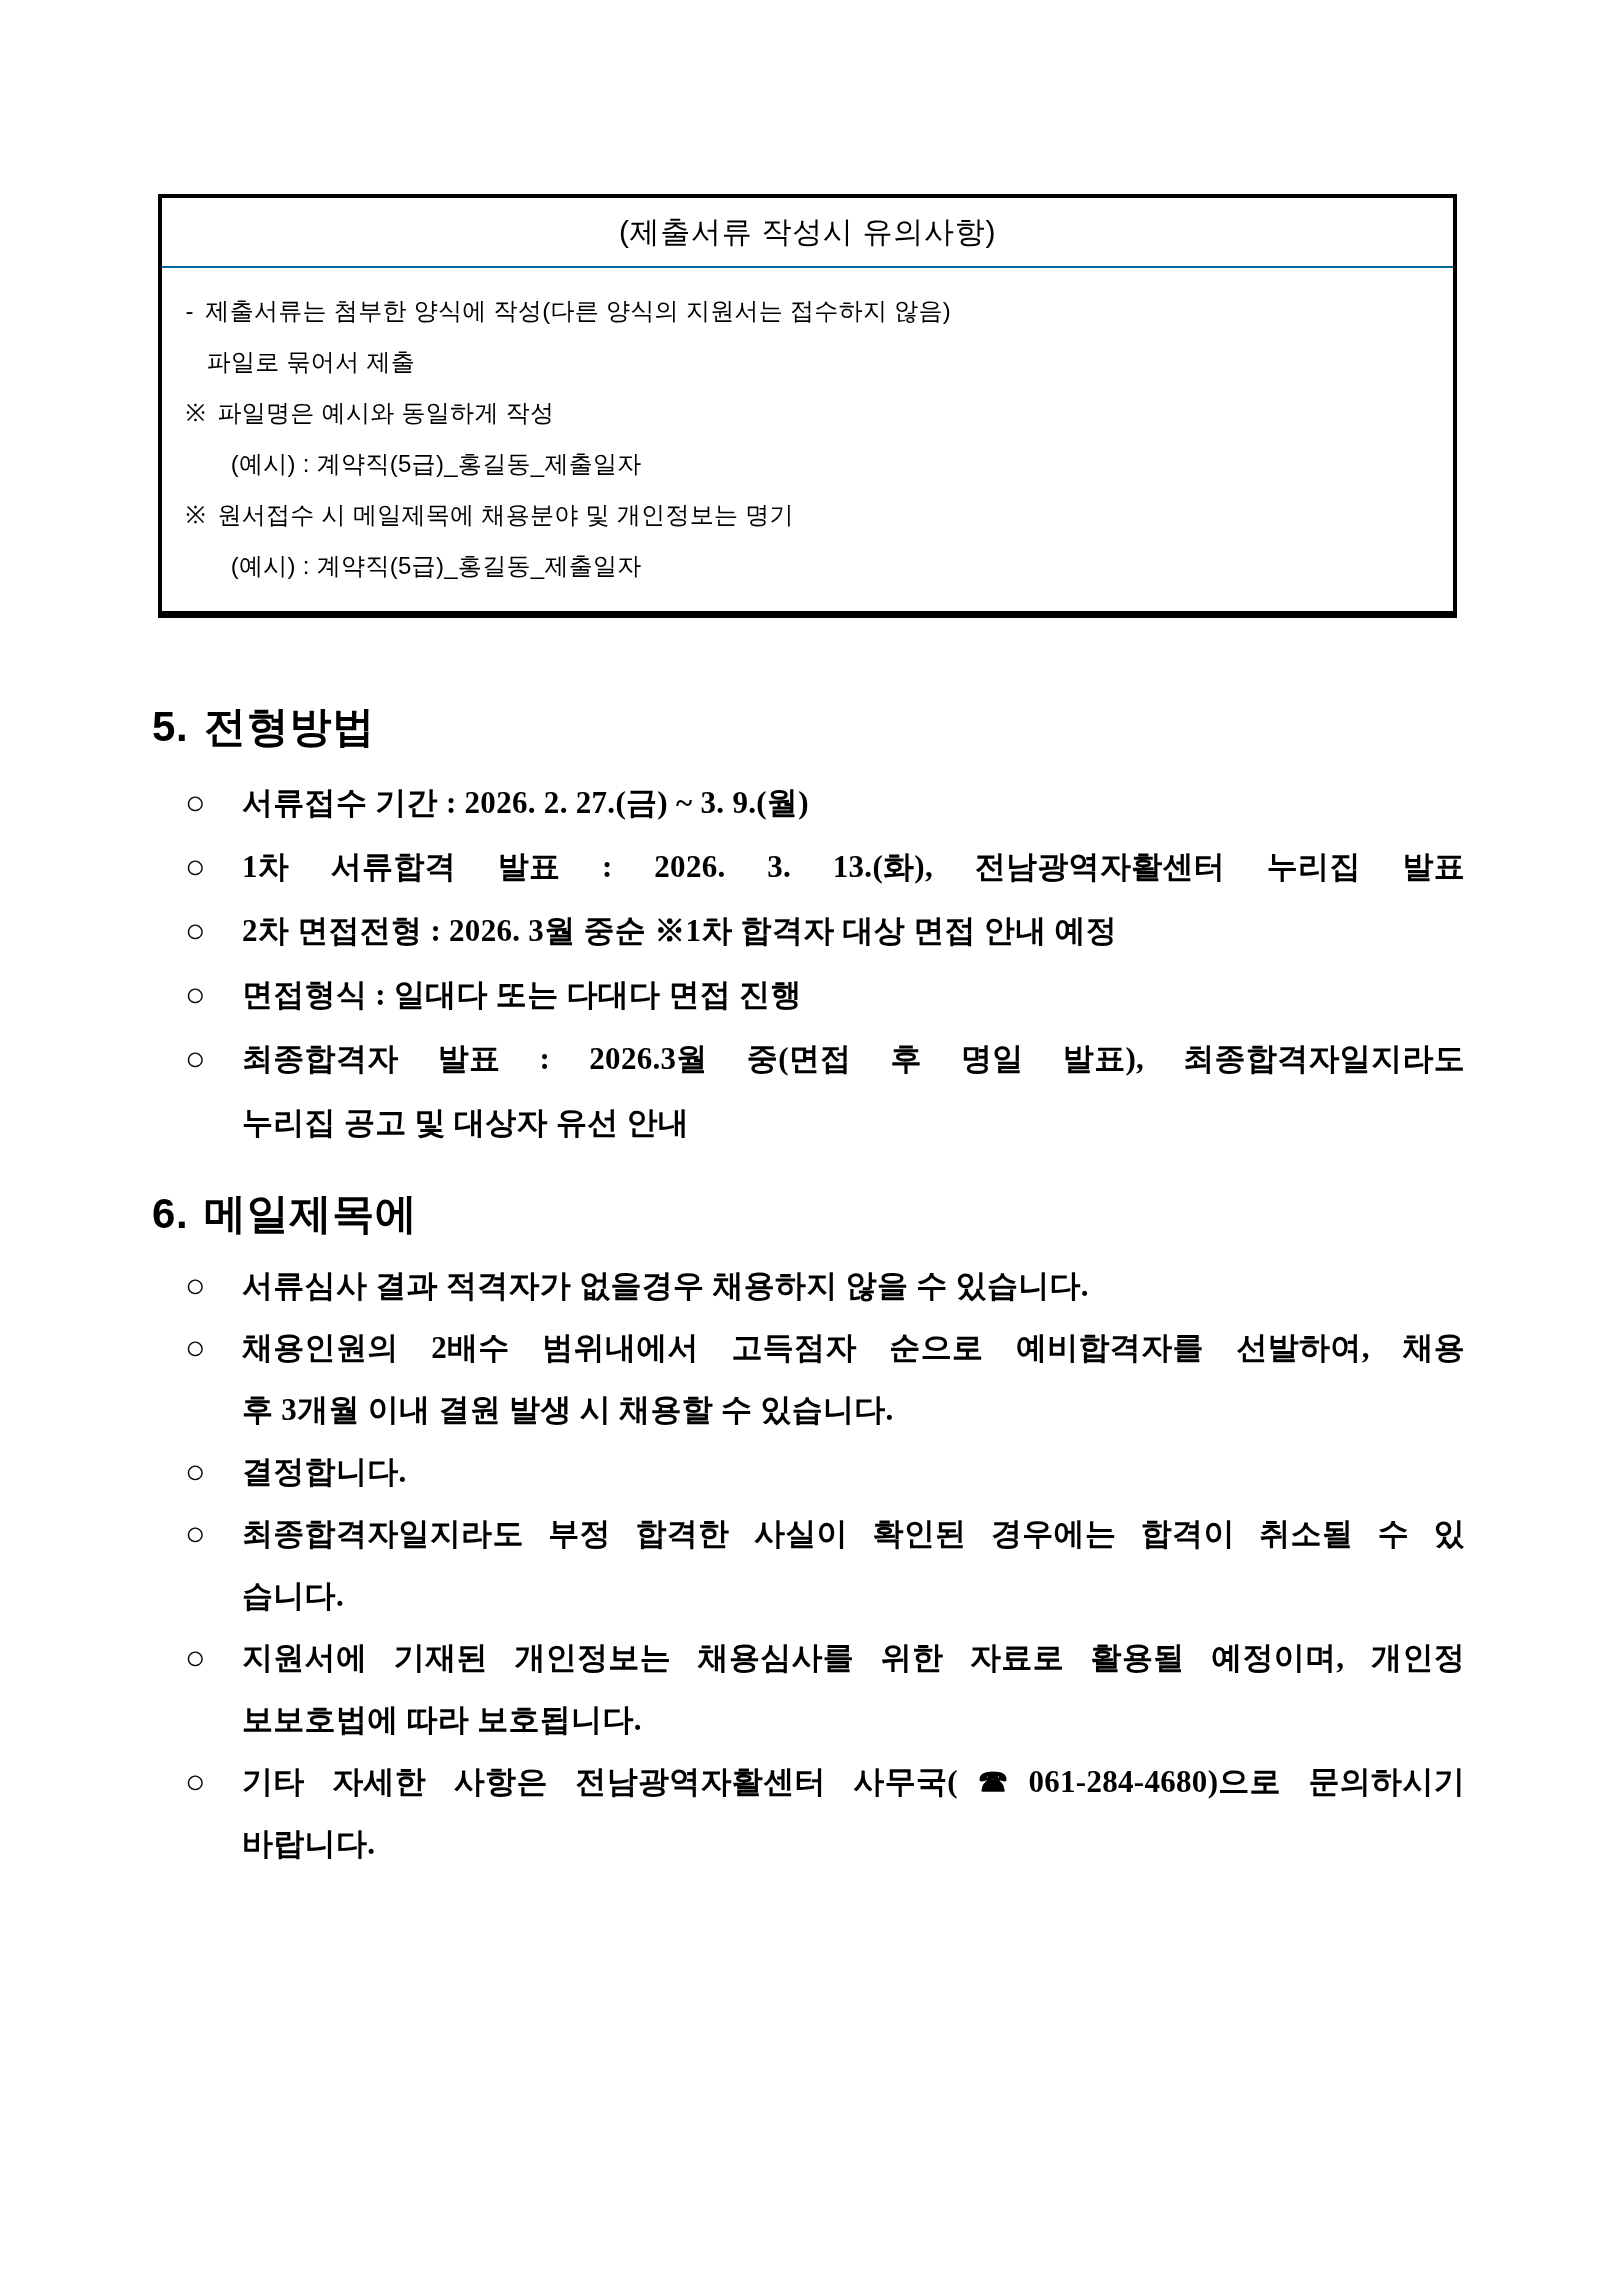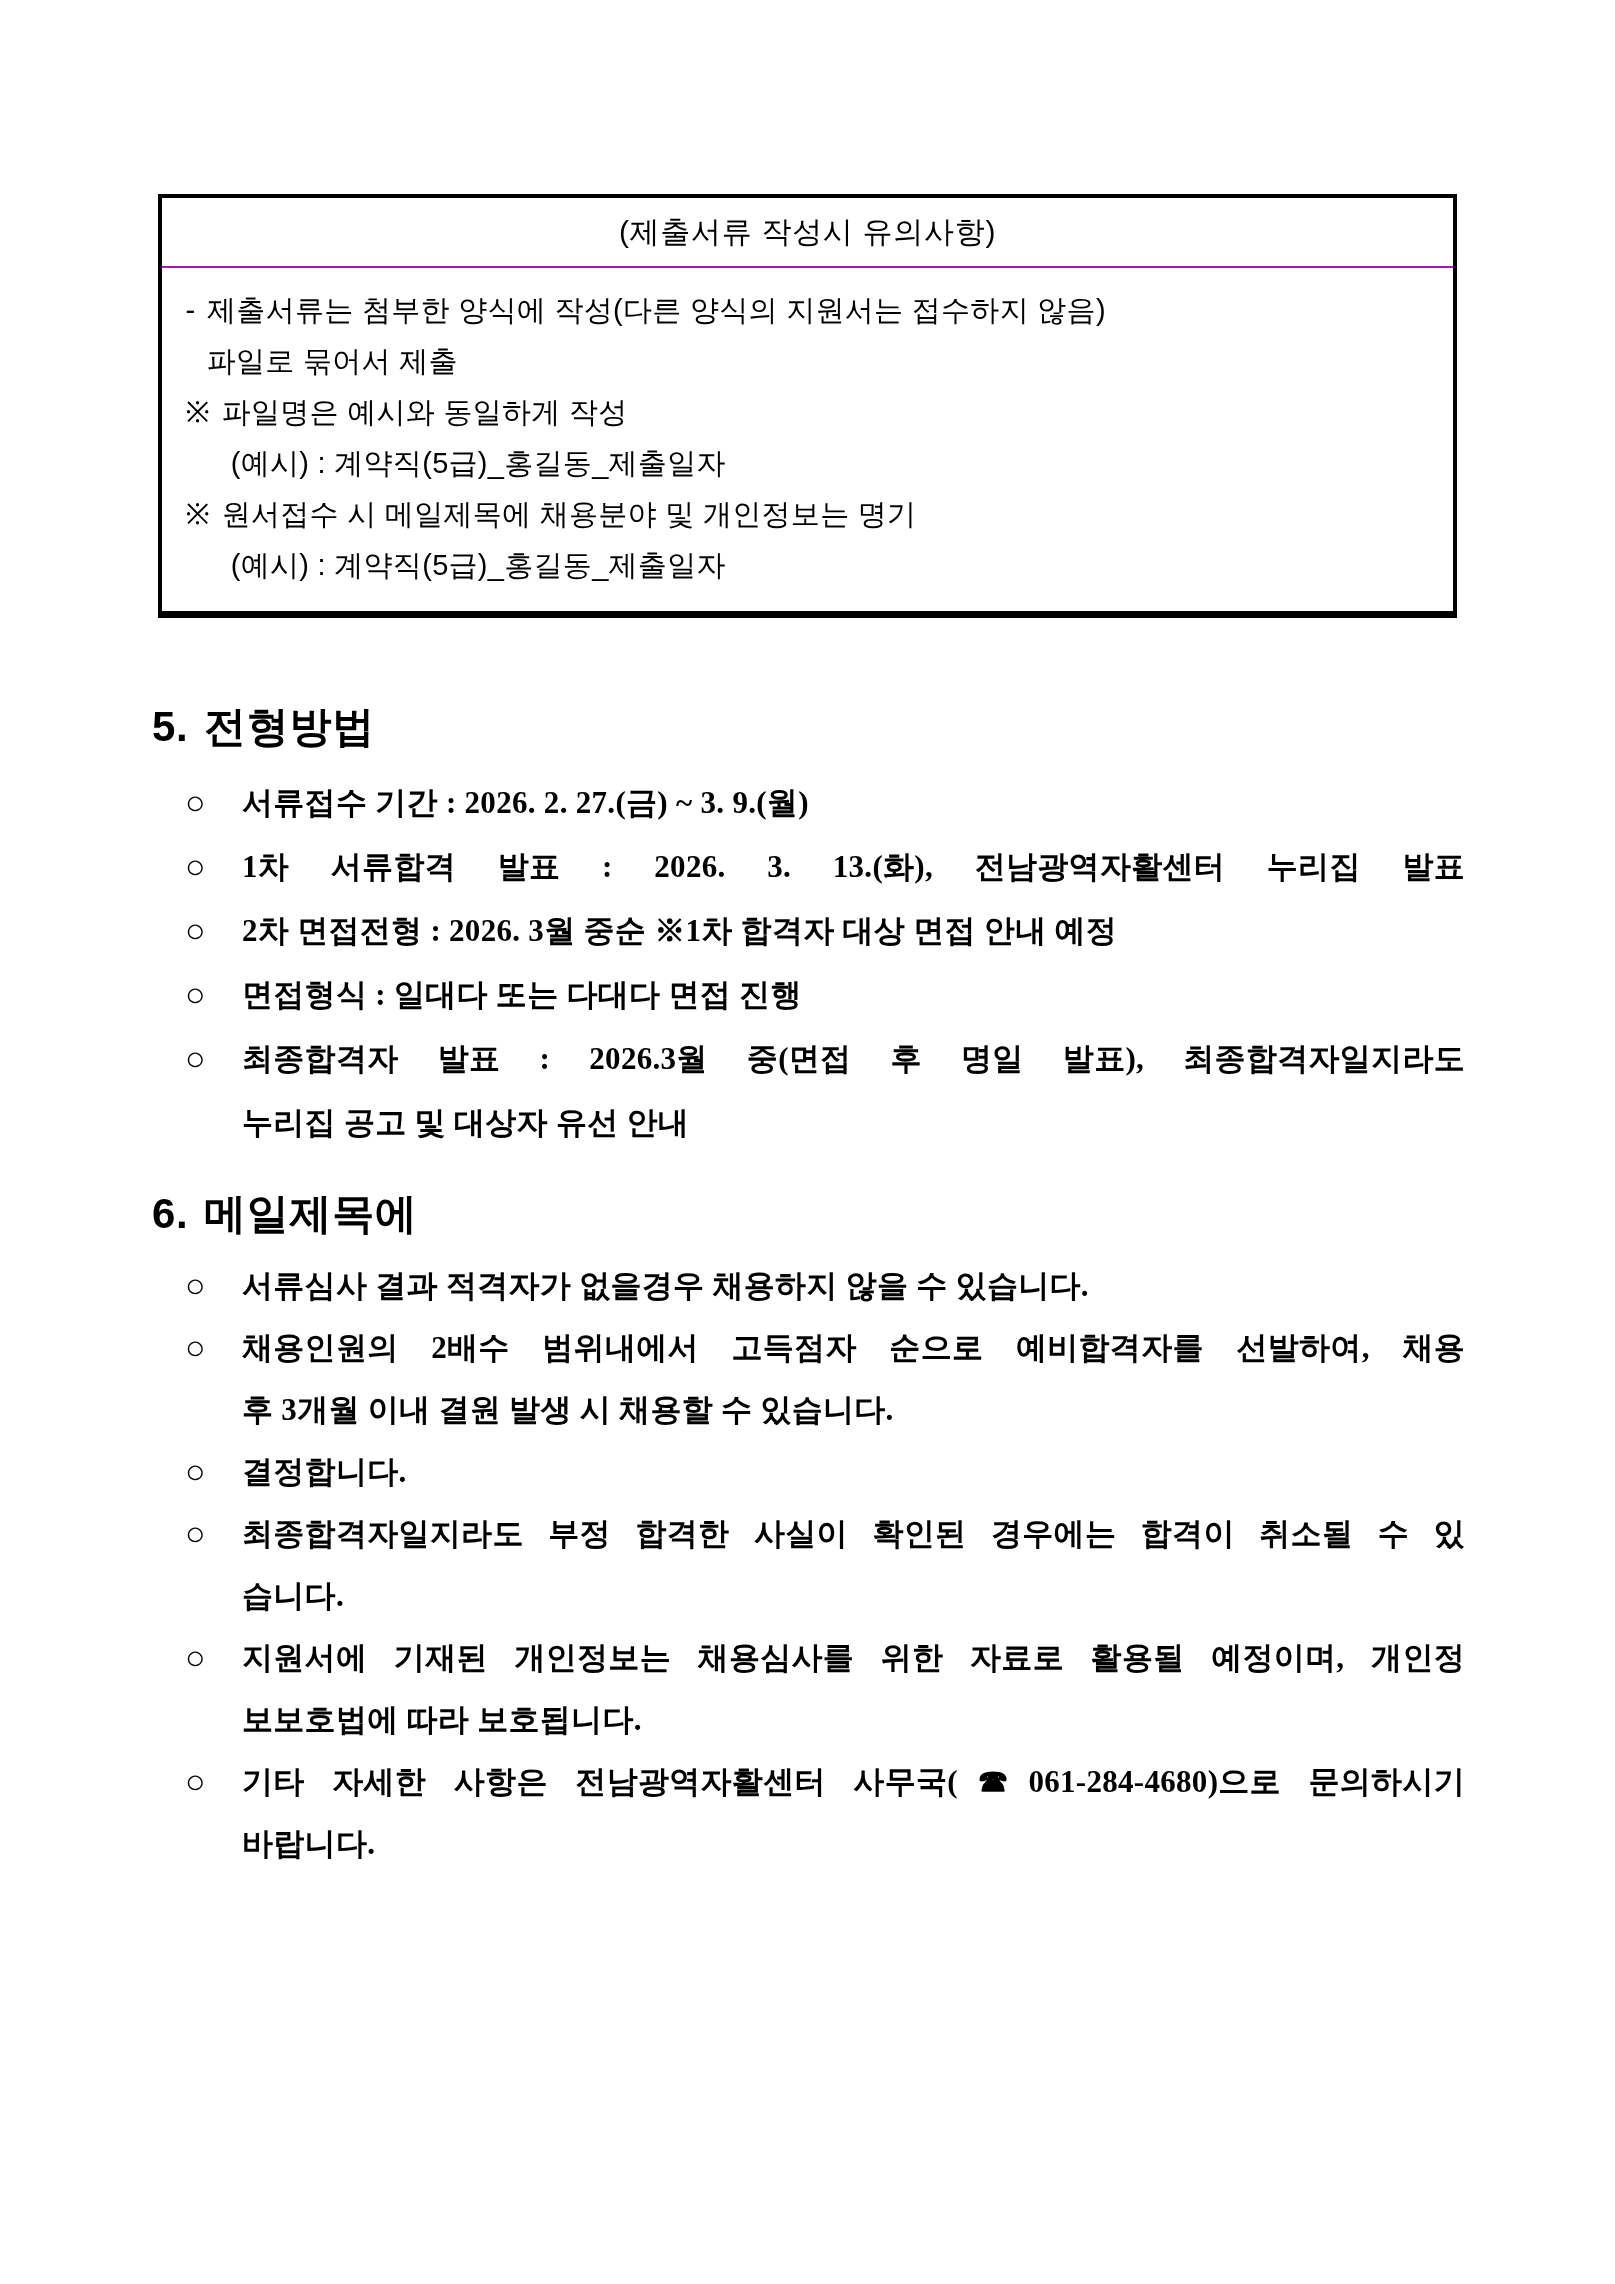--- a/index.html
+++ b/index.html
@@ -12,23 +12,23 @@
   
   .notice-box {
     position:absolute; left:158px; top:194px; width:1299px;
     box-sizing:border-box;
     border:4.6px solid #000; border-bottom-width:7.2px;
     background:#fff;
   }
   .notice-title {
     height:68px; display:flex; align-items:center; justify-content:center;
     font-size:30px; letter-spacing:0.7px;
-    border-bottom:2px solid #a21caf;
+    border-bottom:2px solid #0369a1;
   }
-  .notice-body { padding:17px 18px 19.6px 11.7px; font-size:29px; }
+  .notice-body { padding:17px 18px 19.6px 11.7px; font-size:24px; }
   .nline { line-height:51px; letter-spacing:0.3px; }
   .nline .marker { display:inline-block; margin-right:11.7px; }
   .ind0 { padding-left:11.7px; }
   .ind1 { padding-left:33px; }
   .ind2 { padding-left:57px; }
 
   
   .section {
     position:absolute; left:152px; width:1313px;
     font-family:"Liberation Serif", serif;

